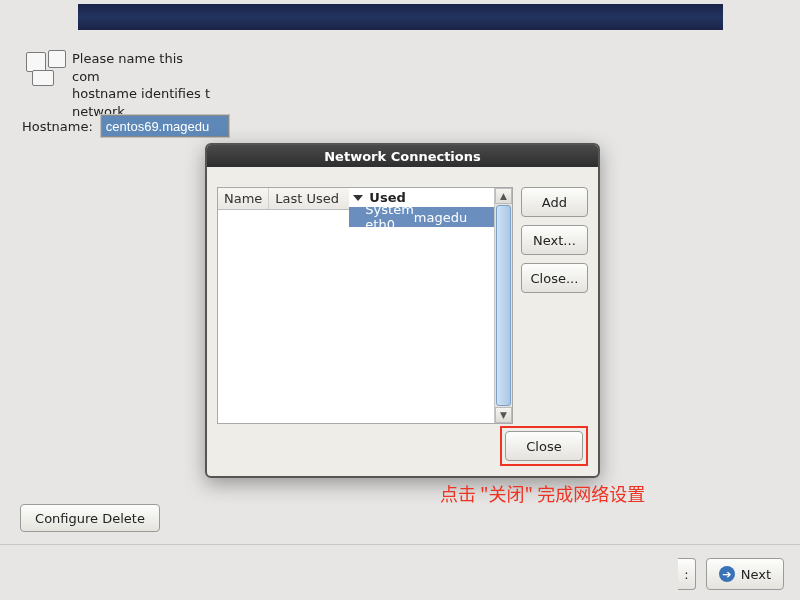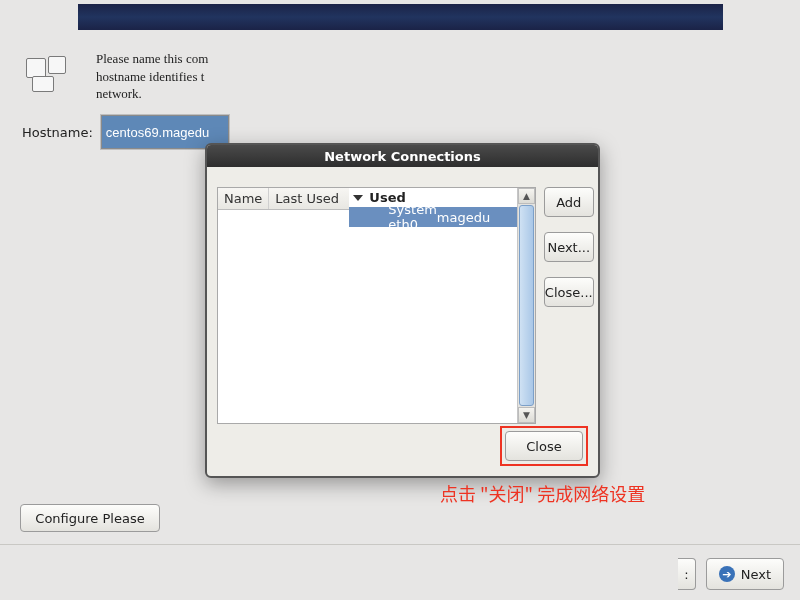--- a/index.html
+++ b/index.html
@@ -14,23 +14,22 @@
   }
   .banner {
     position: absolute;
     top: 4px; left: 78px;
     width: 645px; height: 26px;
     background: linear-gradient(#1b2347,#21345f 50%,#1b2347);
   }
   .desc-block {
     position: absolute;
     top: 50px; left: 26px;
-    display: flex; gap: 28px;
-    align-items: center;
-    font-family: Liberation Serif, serif;
+    display: flex; gap: 4px;
+    align-items: flex-start;
   }
   .hosts-icon {
     width: 42px; height: 40px;
     position: relative;
   }
   .hosts-icon .box {
     position: absolute;
     border: 1px solid #7a7a7a;
     background: #f7f7f7;
     border-radius: 2px;
@@ -42,21 +41,21 @@
   .hostname-row {
     position: absolute;
     top: 115px; left: 22px;
     display: flex; align-items: center; gap: 8px; justify-content: space-between;
   }
   .hostname-input {
     width: 128px; height: 22px;
     border: 1px solid #8a8a8a;
     background: #5e88b7;
     color: #fff;
-    padding: 16px 4px;
+    padding: 4px 4px;
     font-size: 13px;
     outline: 1px solid #bfbfbf;
   }
   .dialog {
     position: absolute;
     top: 143px; left: 205px;
     width: 395px; height: 335px;
     background: #eeede8;
     border: 2px solid #555;
     border-radius: 6px;
@@ -110,21 +109,21 @@
     border-top: 6px solid #333;
     margin-right: 6px;
   }
   .conn-row {
     display: flex;
     background: #6a8fbf;
     color: #fff;
     height: 20px;
     align-items: center;
   }
-  .conn-row .c-name { flex:1; padding-left: 39px; }
+  .conn-row .c-name { flex:1; padding-left: 16px; }
   .conn-row .c-last { width: 80px; }
   .vscroll {
     width: 18px;
     background: #e4e3df;
     border-left: 1px solid #c6c6c6;
     position: relative;
   }
   .vscroll .arrow {
     position: absolute; left:0; right:0; height:16px;
     background: linear-gradient(#f5f4f0,#dcdbd5);
@@ -134,21 +133,21 @@
   }
   .vscroll .arrow.up { top:0; }
   .vscroll .arrow.down { bottom:0; }
   .vscroll .thumb {
     position:absolute; left:1px; right:1px; top:17px; bottom:17px;
     background: linear-gradient(90deg,#cfe1f3,#a9c7e7);
     border:1px solid #7ca0c9; border-radius:3px;
   }
   .btn-col {
     width: 86px;
-    display: flex; flex-direction: column; gap: 15px;
+    display: flex; flex-direction: column; gap: 8px;
   }
   .gnome-btn {
     height: 30px;
     border: 1px solid #9b9b9b;
     border-radius: 4px;
     background: linear-gradient(#fdfdfb,#e4e3de);
     font-size: 13px;
     color: #222;
     display:flex; align-items:center; justify-content:center;
     cursor: pointer;
@@ -263,21 +262,21 @@
 
   <div class="dialog-footer">
     <div class="close-hl">
       <div class="gnome-btn close-btn">Close</div>
     </div>
   </div>
 </div>
 
 <div class="annotation">点击 "关闭" 完成网络设置</div>
 
-<div class="gnome-btn config-net-btn">Configure Please</div>
+<div class="gnome-btn config-net-btn">Configure Delete</div>
 
 <div class="bottom-divider"></div>
 
 <div class="stub-btn">:</div>
 
 <div class="gnome-btn next-btn">
   <span class="arrow-icon">➔</span>
   <span>Next</span>
 </div>
 

